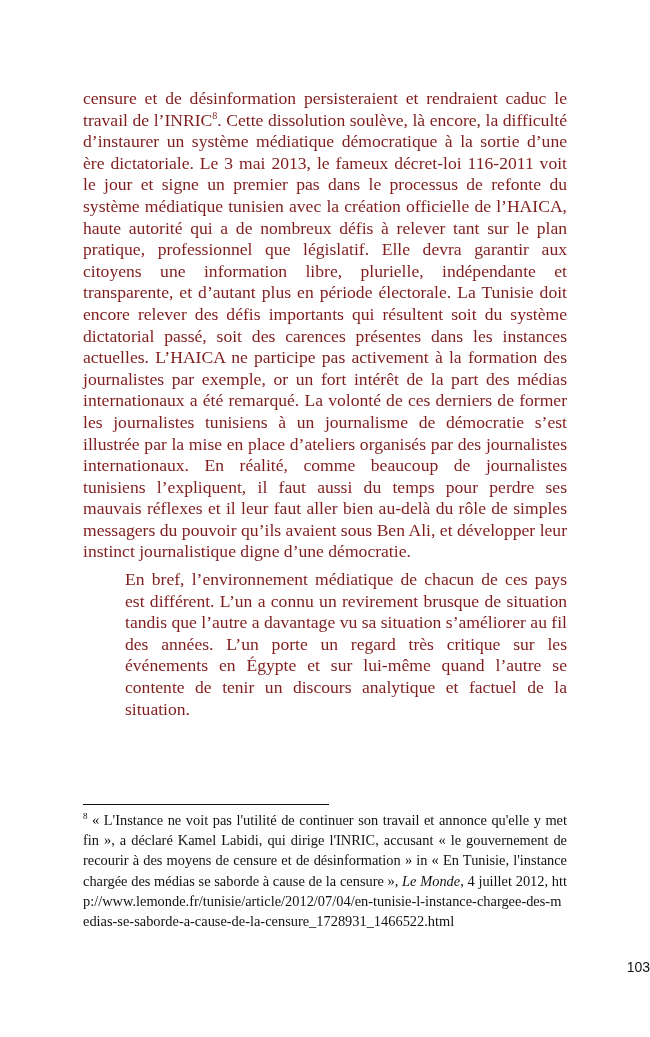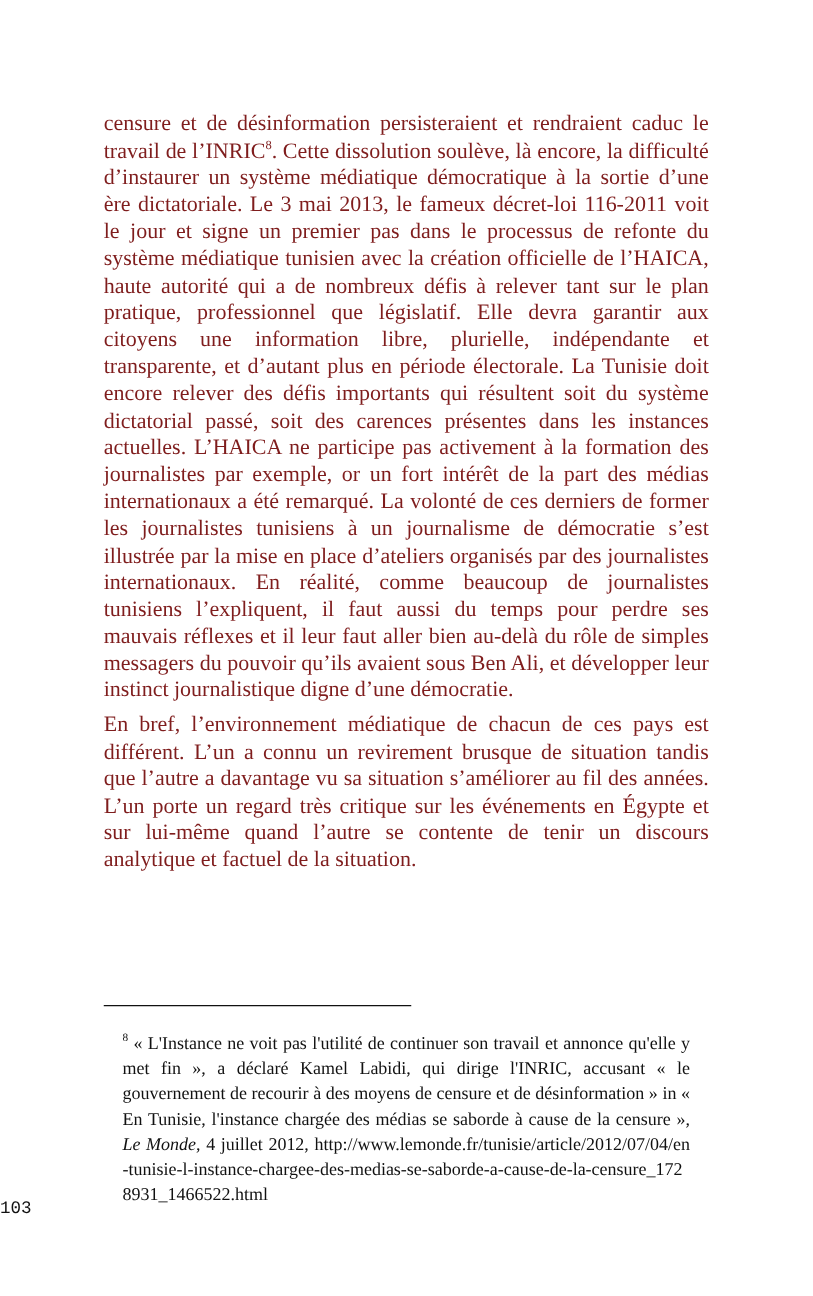--- a/index.html
+++ b/index.html
@@ -1,27 +1,27 @@
 <!DOCTYPE html>
 <html><head>
 <meta charset="utf-8">
 <style>
   html, body { margin: 0; padding: 0; background: #ffffff; }
   body { width: 650px; height: 1037px; position: relative; overflow: hidden; }
   .page { position: absolute; left: 83px; top: 88px; width: 484px; color: #7f1d1d; font-family: "Liberation Serif", serif; }
   .para { margin: 0; font-size: 17.6px; line-height: 21.6px; text-align: justify; text-align-last: left; hyphens: manual; }
-  .para + .para { margin-top: 6px; }
+  .para + .para { margin-top: 6px; margin-left: 42px; }
   sup.fnref { font-size: 10px; line-height: 0; vertical-align: 7px; }
   .footnote-rule { position: absolute; left: 83px; top: 804px; width: 246px; height: 0; border-top: 1.3px solid #111; }
   .footnotes { position: absolute; left: 83px; top: 810px; width: 484px; font-family: "Liberation Serif", serif; color: #111; }
-  .footnote { margin: 15px; font-size: 14.4px; line-height: 20.2px; text-align: justify; text-align-last: left; }
+  .footnote { margin: 0; font-size: 14.4px; line-height: 20.2px; text-align: justify; text-align-last: left; }
   .footnote .fnmark { font-size: 9px; vertical-align: 6px; line-height: 0; }
   .footnote .src { font-style: italic; }
   .footnote .url { word-break: break-all; }
-  .page-number { position: absolute; left: 0; width: 650px; top: 959px; text-align: left; font-family: Liberation Mono, monospace; font-size: 14px; color: #111; }
+  .page-number { position: absolute; left: 0; width: 650px; top: 959px; text-align: right; font-family: Liberation Sans, sans-serif; font-size: 14px; color: #111; }
 </style>
 </head>
 <body>
 
 <div class="page">
   <p class="para"><span>censure et de désinformation persisteraient et rendraient caduc le travail de l’INRIC</span><sup class="fnref">8</sup><span>. Cette dissolution soulève, là encore, la difficulté d’instaurer un système médiatique démocratique à la sortie d’une ère dictatoriale. Le 3 mai 2013, le fameux décret-loi 116-2011 voit le jour et signe un premier pas dans le processus de refonte du système médiatique tunisien avec la création officielle de l’HAICA, haute autorité qui a de nombreux défis à relever tant sur le plan pratique, professionnel que législatif. Elle devra garantir aux citoyens une information libre, plurielle, indépendante et transparente, et d’autant plus en période électorale. La Tunisie doit encore relever des défis importants qui résultent soit du système dictatorial passé, soit des carences présentes dans les instances actuelles. L’HAICA ne participe pas activement à la formation des journalistes par exemple, or un fort intérêt de la part des médias internationaux a été remarqué. La volonté de ces derniers de former les journa­listes tunisiens à un journalisme de démocratie s’est illustrée par la mise en place d’ateliers organisés par des journalistes internationaux. En réalité, comme beaucoup de journalistes tunisiens l’expliquent, il faut aussi du temps pour perdre ses mauvais réflexes et il leur faut aller bien au-delà du rôle de simples messagers du pouvoir qu’ils avaient sous Ben Ali, et développer leur instinct journalistique digne d’une démocratie.</span></p>
   <p class="para">En bref, l’environnement médiatique de chacun de ces pays est différent. L’un a connu un revirement brusque de situation tandis que l’autre a davantage vu sa situation s’améliorer au fil des années. L’un porte un regard très critique sur les événements en Égypte et sur lui-même quand l’autre se contente de tenir un discours analytique et factuel de la situation.</p>
 </div>
 
 <div class="footnote-rule"></div>

